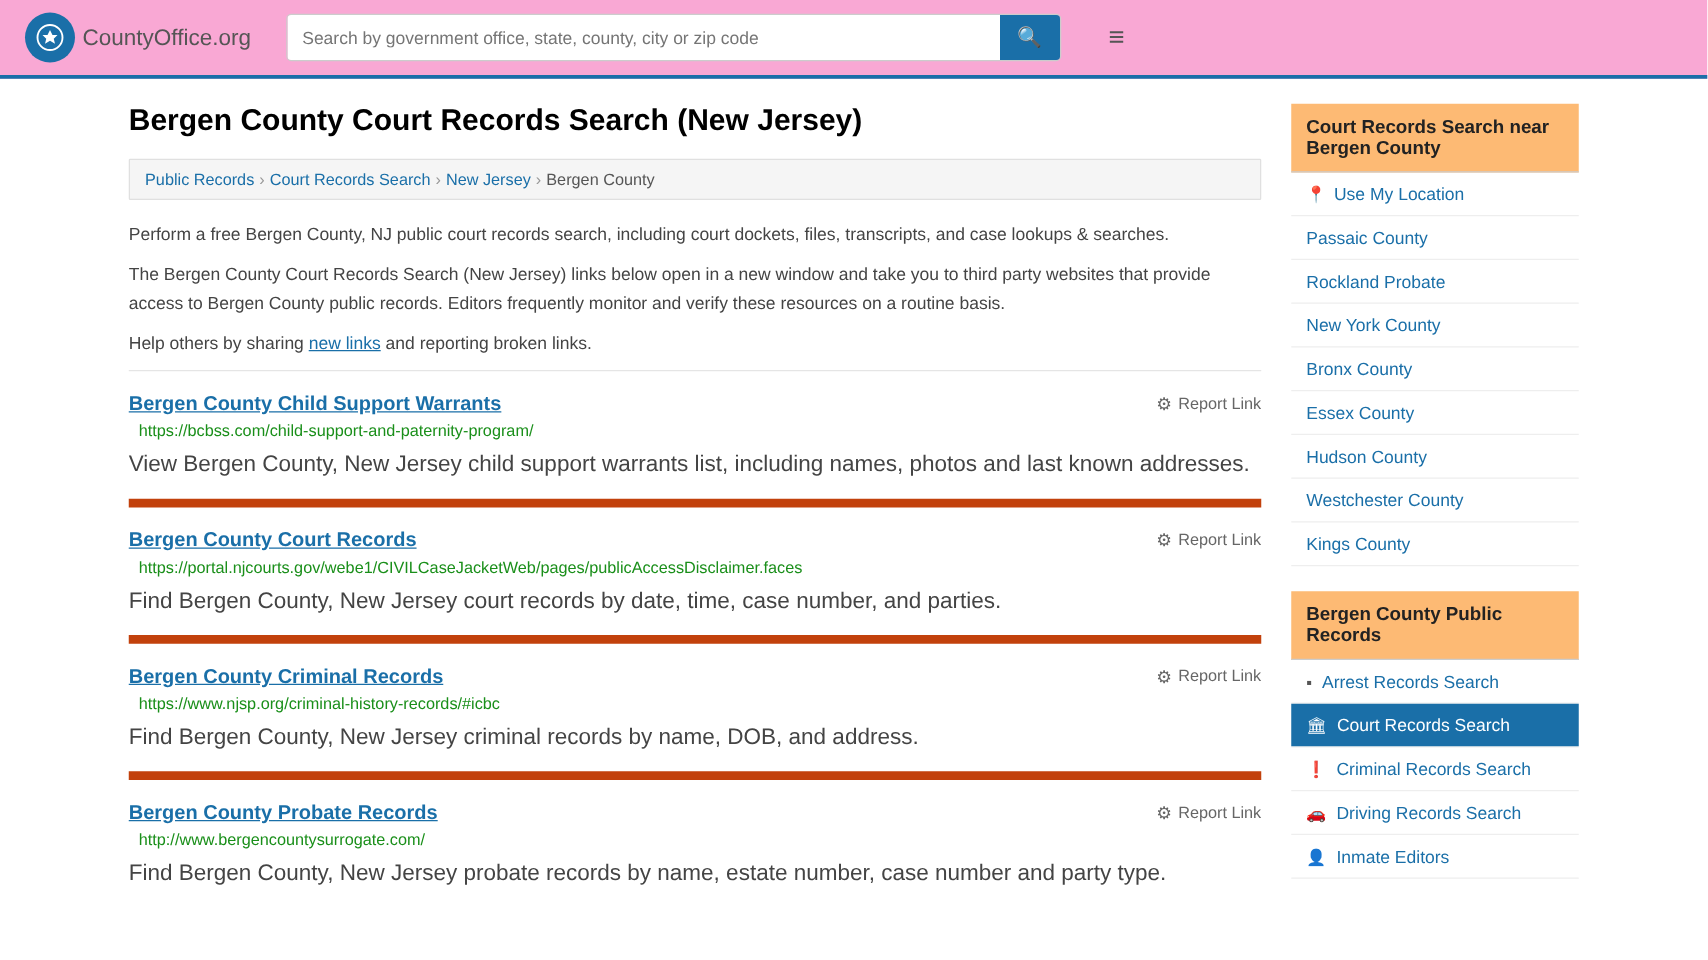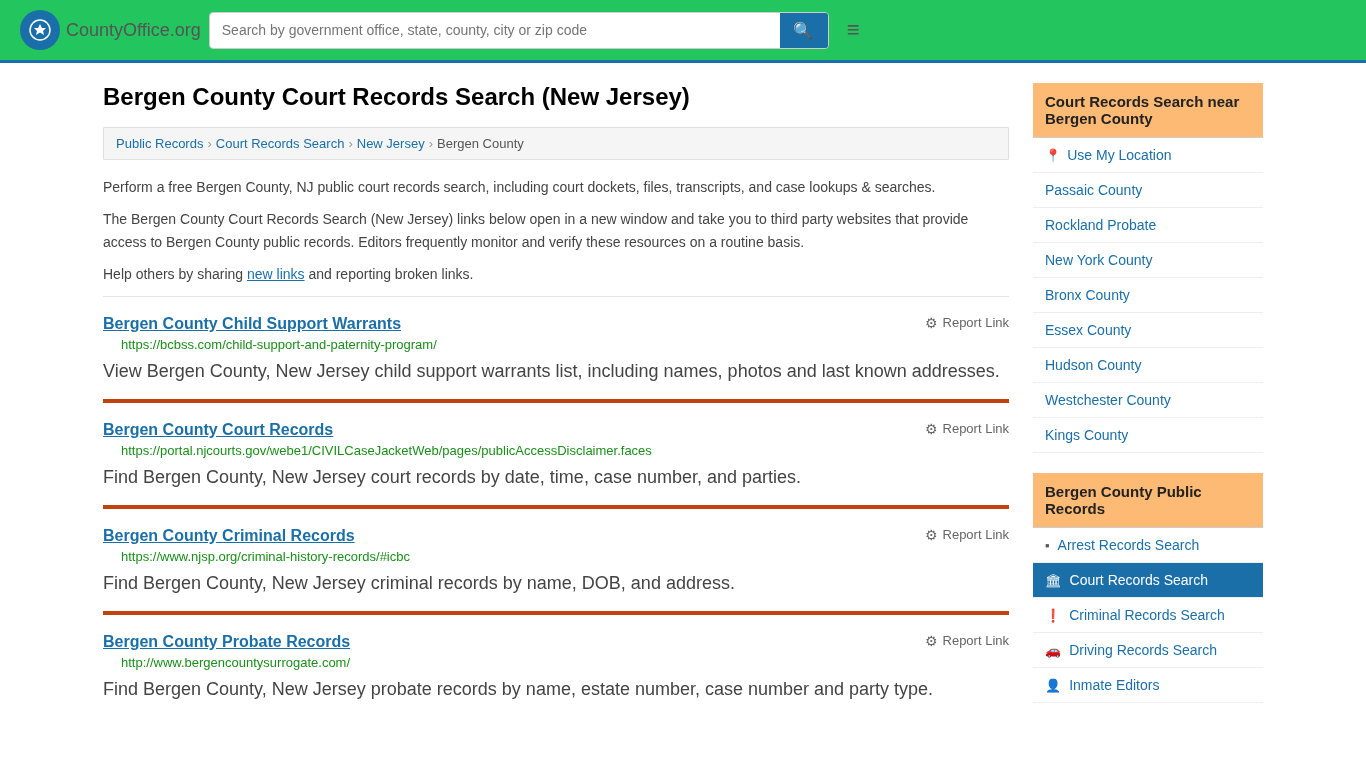--- a/index.html
+++ b/index.html
@@ -1,25 +1,25 @@
 <!DOCTYPE html>
 <html><head>
   <meta charset="utf-8">
   <style>
     * { box-sizing: border-box; margin: 0; padding: 0; }
     body { font-family: Arial, sans-serif; font-size: 14px; color: #333; background: #fff; }
 
     
     .header {
-      background: #22c55e;
+      background: #f9a8d4;
       border-bottom: 3px solid #1a6fa8;
       padding: 10px 20px;
       display: flex;
       align-items: center;
-      gap: 8px;
+      gap: 28px;
     }
     .logo-area {
       display: flex;
       align-items: center;
       gap: 6px;
       text-decoration: none;
     }
     .logo-circle {
       width: 40px;
       height: 40px;
@@ -109,21 +109,21 @@
 
     .intro-text {
       font-size: 14px;
       line-height: 1.6;
       color: #444;
       margin-bottom: 10px;
     }
 
     
     .record-item {
-      border-top: 4px solid #c2410c;
+      border-top: 7px solid #c2410c;
       padding: 18px 0 14px 0;
     }
     .record-item:first-of-type { border-top: 1px solid #e5e5e5; margin-top: 10px; }
     .record-header {
       display: flex;
       justify-content: space-between;
       align-items: flex-start;
     }
     .record-title {
       font-size: 16px;
@@ -141,21 +141,21 @@
       cursor: pointer;
       white-space: nowrap;
       margin-left: 10px;
     }
     .report-icon {
       font-size: 14px;
     }
     .record-url {
       font-size: 13px;
       color: #1a8f1a;
-      margin: 4px 0 6px 18px;
+      margin: 4px 0 6px 8px;
       word-break: break-all;
     }
     .record-desc {
       font-size: 18px;
       color: #444;
       line-height: 1.5;
     }
 
     
     .sidebar {

